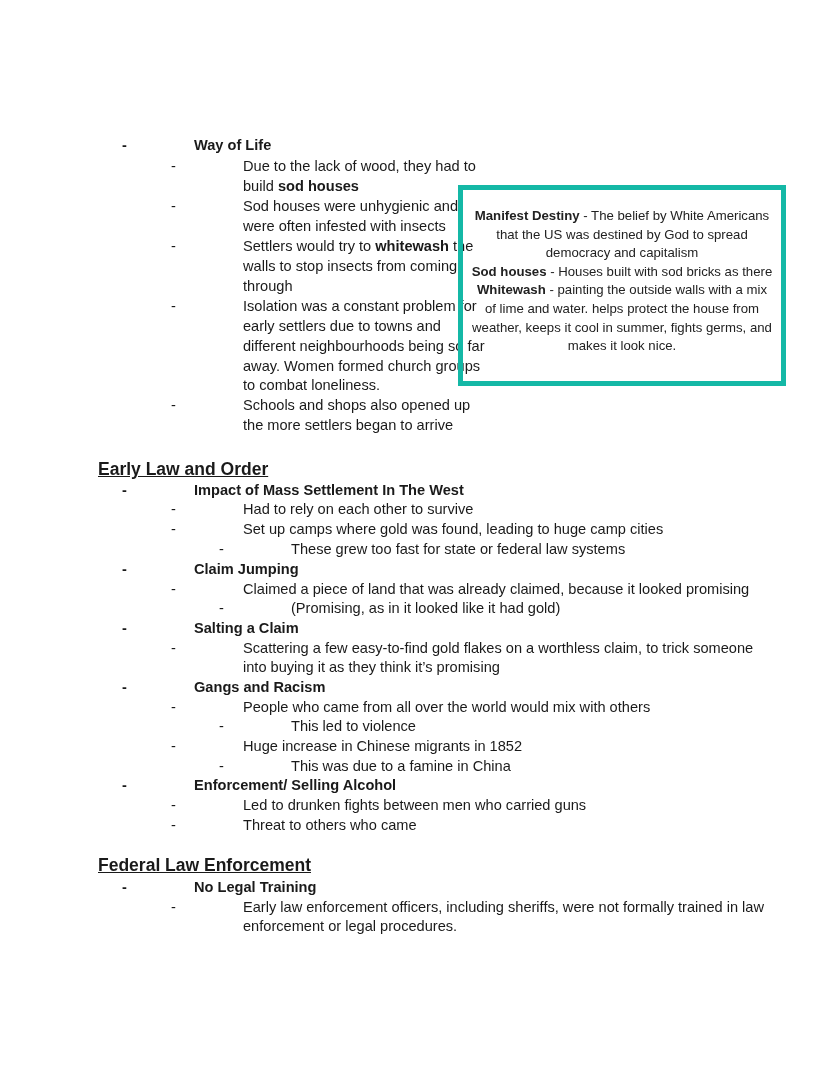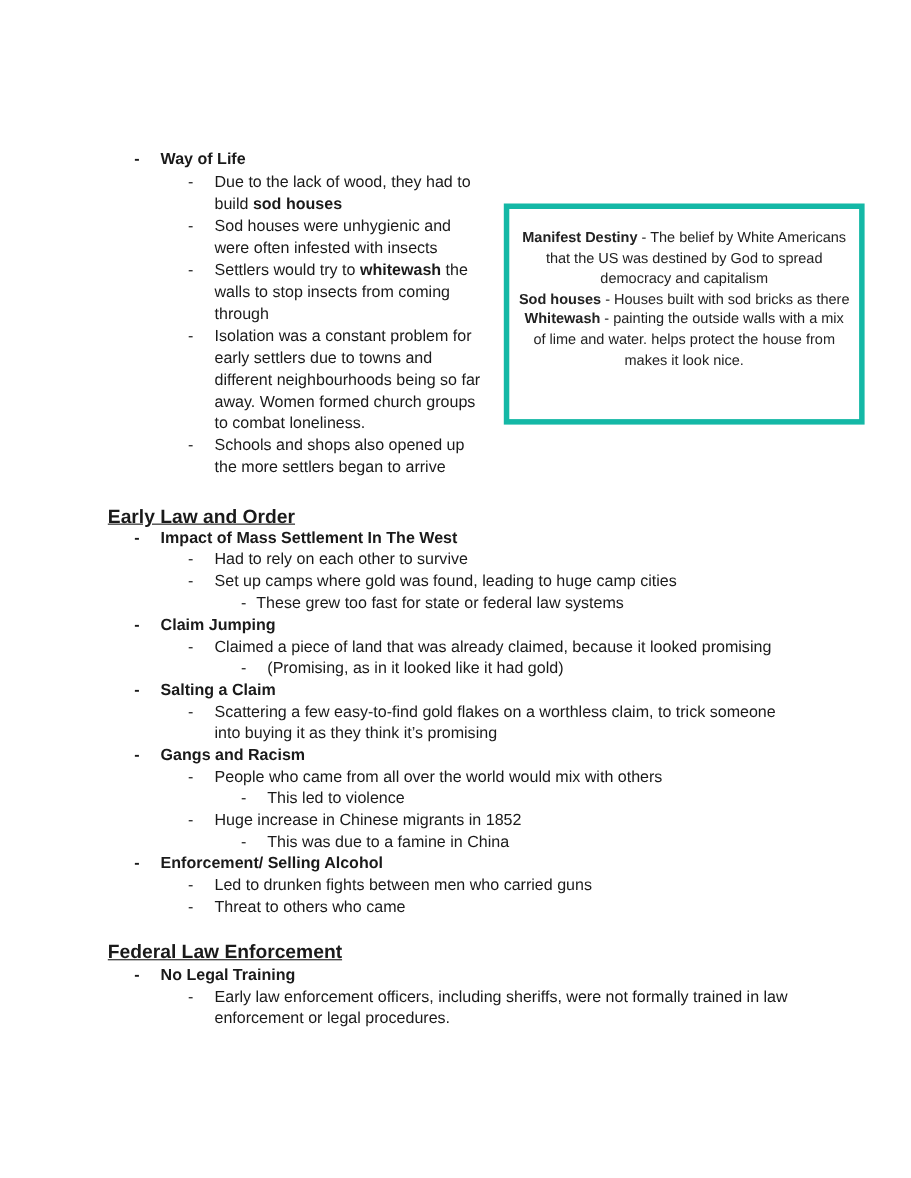--- a/index.html
+++ b/index.html
@@ -1,18 +1,18 @@
 <!DOCTYPE html>
 <html><head>
 <meta charset="utf-8">
 <style>
   html, body { margin: 0; padding: 0; background: #ffffff; }
   body { width: 828px; height: 1071px; position: relative; overflow: hidden;
          font-family: "Liberation Sans", sans-serif; color: #1a1a1a; font-size: 14.6px; }
-  .abs { position: absolute; white-space: nowrap; line-height: 20px; }
+  .abs { position: absolute; white-space: nowrap; line-height: 20px; margin-left: 48px; }
   .dash { position: absolute; line-height: 20px; }
   .b { font-weight: bold; }
   .h { position: absolute; font-size: 17.5px; font-weight: bold; text-decoration: underline; line-height: 22px; }
   .box { position: absolute; left: 458px; top: 185px; width: 328px; height: 201px;
          border: 5px solid #14b8a6; box-sizing: border-box; }
   .box-inner { position: absolute; left: 0; right: 0; top: 17px; text-align: center;
                font-size: 13.2px; line-height: 18.6px; color: #222; }
   .box-inner p { margin: 0; }
 </style>
 </head>
@@ -46,34 +46,35 @@
 <span class="abs" style="left:195px;top:415px">the more settlers began to arrive</span>
 
 <div class="box">
   <div class="box-inner">
     <p><b>Manifest Destiny</b><span> - The belief by White Americans</span></p>
     <p>that the US was destined by God to spread</p>
     <p>democracy and capitalism</p>
     <p><b>Sod houses</b><span> - Houses built with sod bricks as there</span></p>
     <p><b>Whitewash</b><span> - painting the outside walls with a mix</span></p>
     <p>of lime and water. helps protect the house from</p>
+    <p>weather, keeps it cool in summer, fights germs, and</p>
     <p>makes it look nice.</p>
   </div>
 </div>
 
 <span class="h" style="left:98px;top:458px">Early Law and Order</span>
 
 <span class="dash b" style="left:122px;top:480px">-</span>
 <span class="abs b" style="left:146px;top:480px">Impact of Mass Settlement In The West</span>
 <span class="dash" style="left:171px;top:499px">-</span>
 <span class="abs" style="left:195px;top:499px">Had to rely on each other to survive</span>
 <span class="dash" style="left:171px;top:519px">-</span>
 <span class="abs" style="left:195px;top:519px">Set up camps where gold was found, leading to huge camp cities</span>
 <span class="dash" style="left:219px;top:539px">-</span>
-<span class="abs" style="left:233px;top:539px">These grew too fast for state or federal law systems</span>
+<span class="abs" style="left:243px;top:539px">These grew too fast for state or federal law systems</span>
 
 <span class="dash b" style="left:122px;top:559px">-</span>
 <span class="abs b" style="left:146px;top:559px">Claim Jumping</span>
 <span class="dash" style="left:171px;top:579px">-</span>
 <span class="abs" style="left:195px;top:579px">Claimed a piece of land that was already claimed, because it looked promising</span>
 <span class="dash" style="left:219px;top:598px">-</span>
 <span class="abs" style="left:243px;top:598px">(Promising, as in it looked like it had gold)</span>
 
 <span class="dash b" style="left:122px;top:618px">-</span>
 <span class="abs b" style="left:146px;top:618px">Salting a Claim</span>

